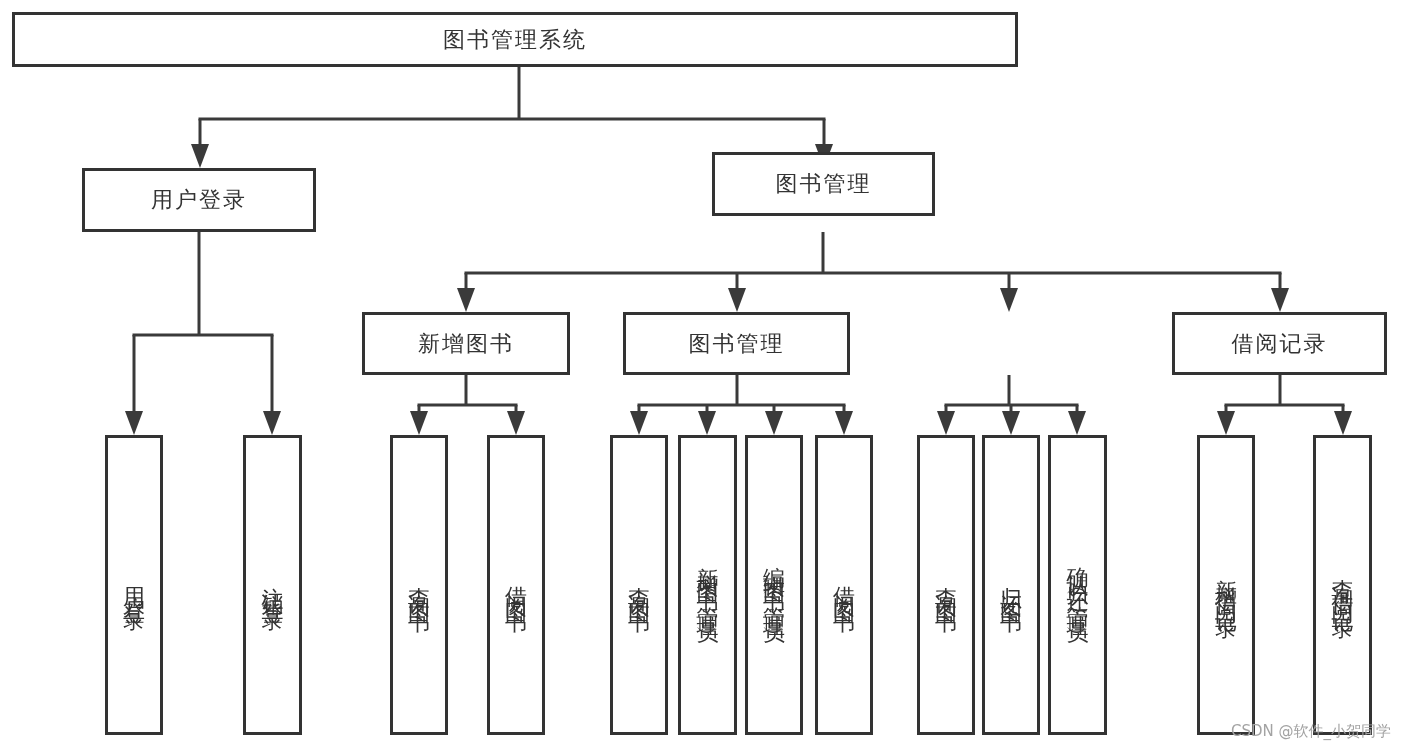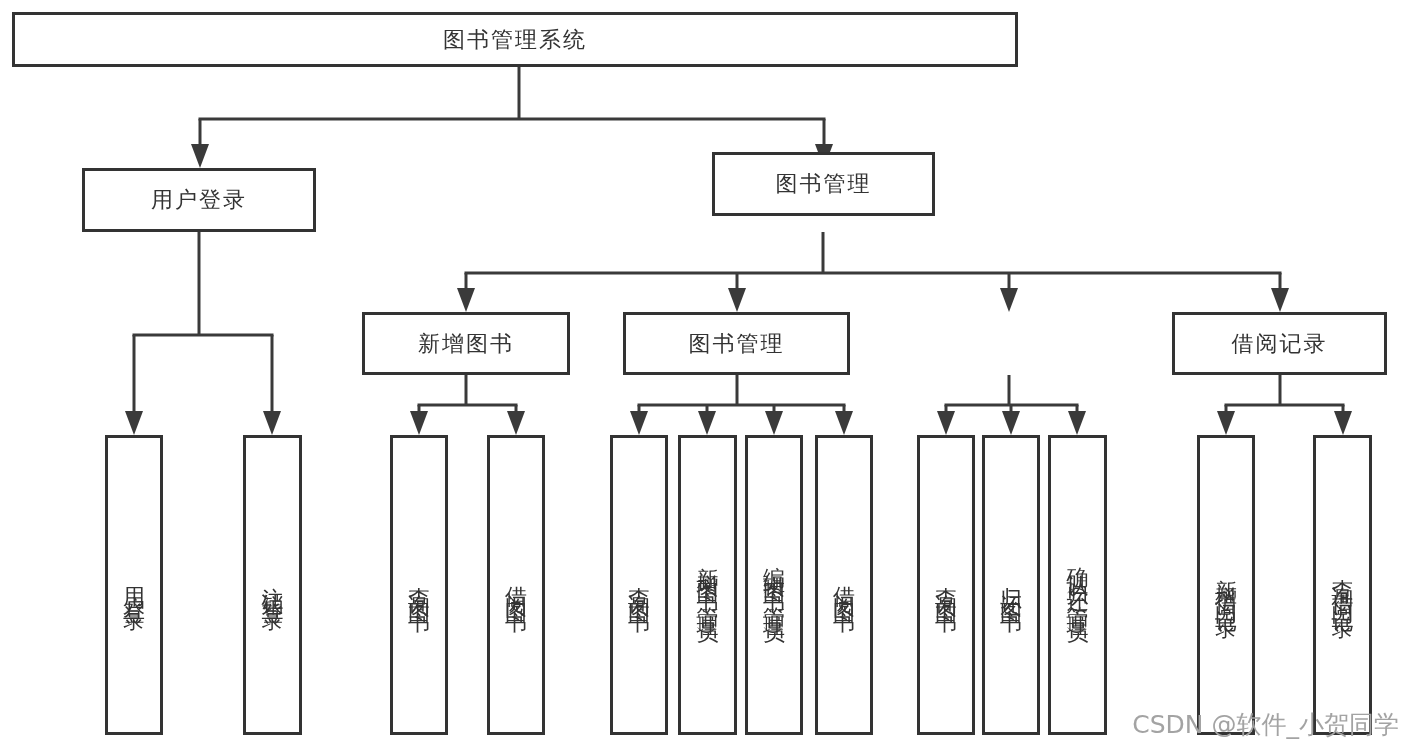--- a/index.html
+++ b/index.html
@@ -67,23 +67,23 @@
   .vnode .lbl {
     writing-mode: vertical-rl;
     color: var(--node-text);
     font-size: 22px;
     letter-spacing: 8px;
     line-height: 1;
   }
 
   .watermark {
     position: absolute;
-    right: 6px;
+    right: 14px;
     bottom: 6px;
-    font-size: 25px;
+    font-size: 15px;
     color: var(--watermark);
     z-index: 5;
     white-space: nowrap;
   }
 </style>
 </head>
 <body>
 
 <div class="stage">
 

